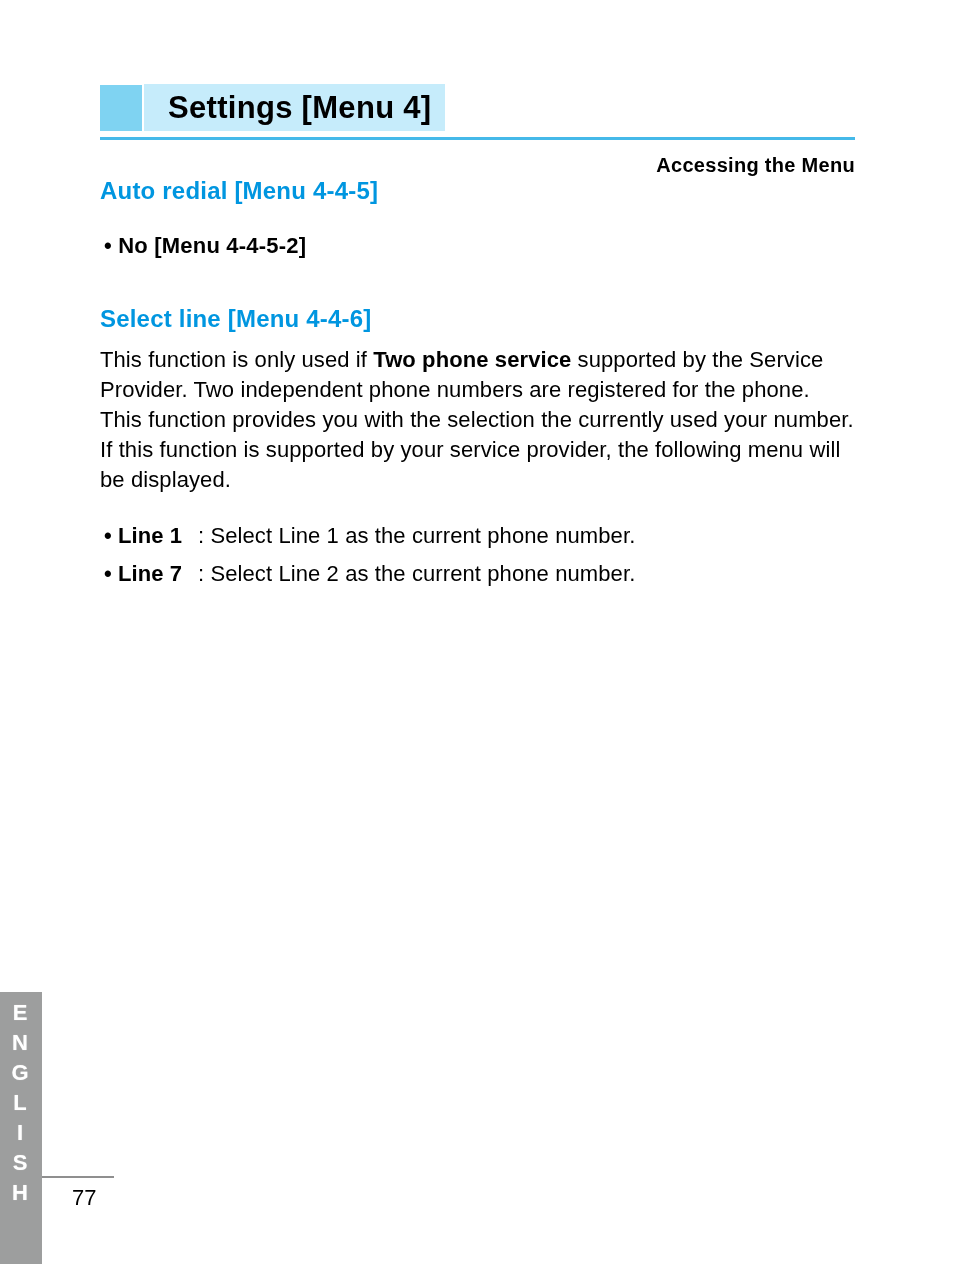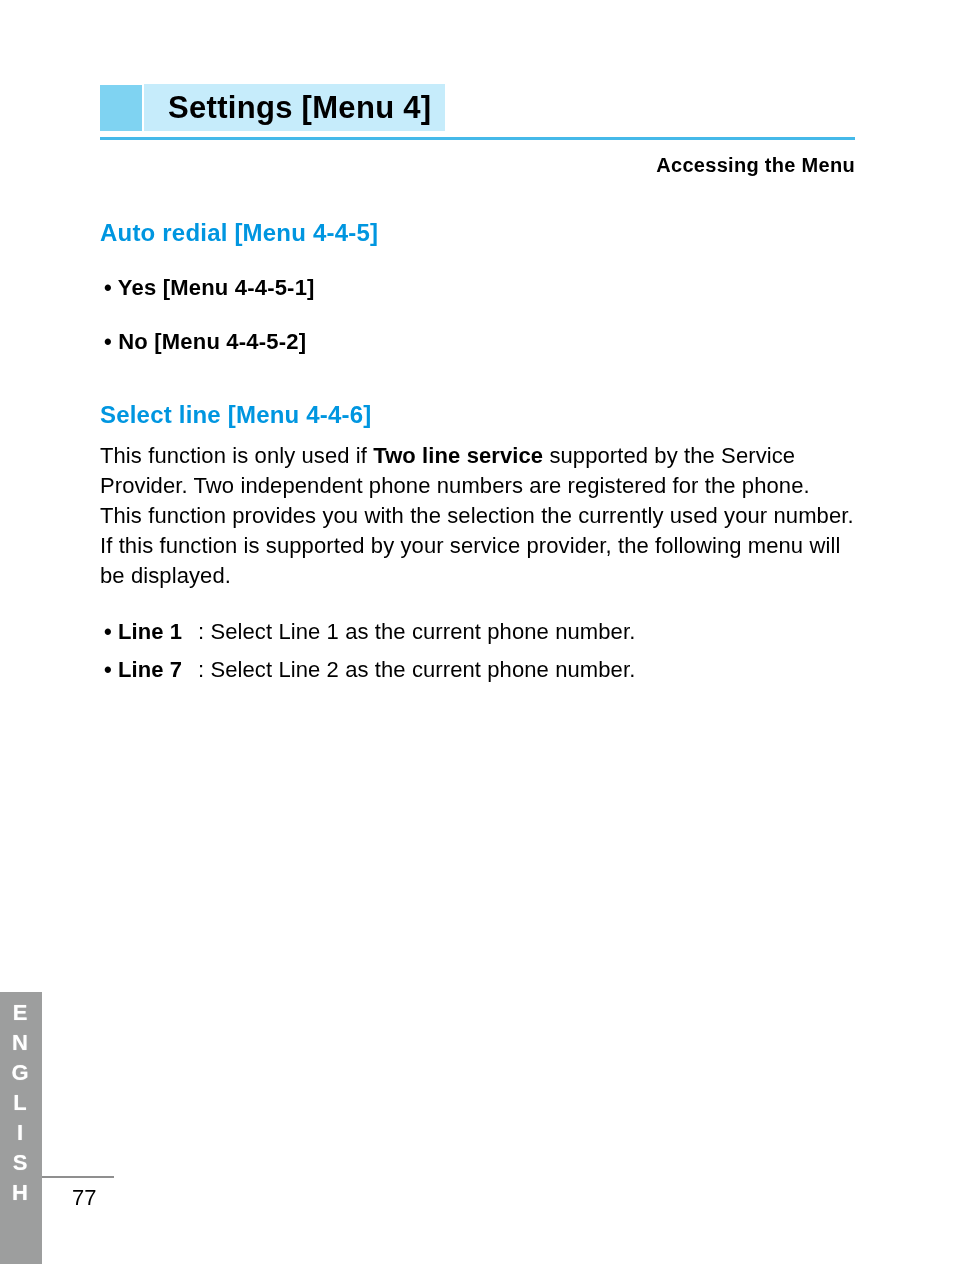--- a/index.html
+++ b/index.html
@@ -47,21 +47,20 @@
       text-align: right;
       font-size: 20px;
       font-weight: bold;
       margin-top: 14px;
       letter-spacing: 0.3px;
     }
     .section-heading {
       color: #0096e0;
       font-size: 24px;
       font-weight: bold;
-      margin-top: 42px;
       letter-spacing: 0.2px;
     }
     .section-heading.second {
       margin-top: 46px;
     }
     .bullet-heading {
       font-size: 22px;
       font-weight: bold;
       margin-top: 28px;
       margin-left: 4px;
@@ -149,28 +148,27 @@
 
 <div class="content">
   <div class="title-bar">
     <div class="title-square"></div>
     <div class="title-text">Settings [Menu 4]</div>
   </div>
   <div class="subtitle">Accessing the Menu</div>
 
   <div class="section-heading">Auto redial [Menu 4-4-5]</div>
 
-  <div class="bullet-heading">Yes [Menu 4-4-5-1]</div>
 
   <div class="bullet-heading">No [Menu 4-4-5-2]</div>
 
   <div class="section-heading second">Select line [Menu 4-4-6]</div>
 
   <div class="body-text noindent">
-    <span>This function is only used if </span><span class="inline-bold">Two line service</span><span> supported by the Service Provider. Two independent phone numbers are registered for the phone. This function provides you with the selection the currently used your number. If this function is supported by your service provider, the following menu will be displayed.</span>
+    <span>This function is only used if </span><span class="inline-bold">Two phone service</span><span> supported by the Service Provider. Two independent phone numbers are registered for the phone. This function provides you with the selection the currently used your number. If this function is supported by your service provider, the following menu will be displayed.</span>
   </div>
 
   <div class="line-item first">
     <span class="line-label">Line 1</span><span>: Select Line 1 as the current phone number.</span>
   </div>
   <div class="line-item">
     <span class="line-label">Line 7</span><span>: Select Line 2 as the current phone number.</span>
   </div>
 </div>
 

